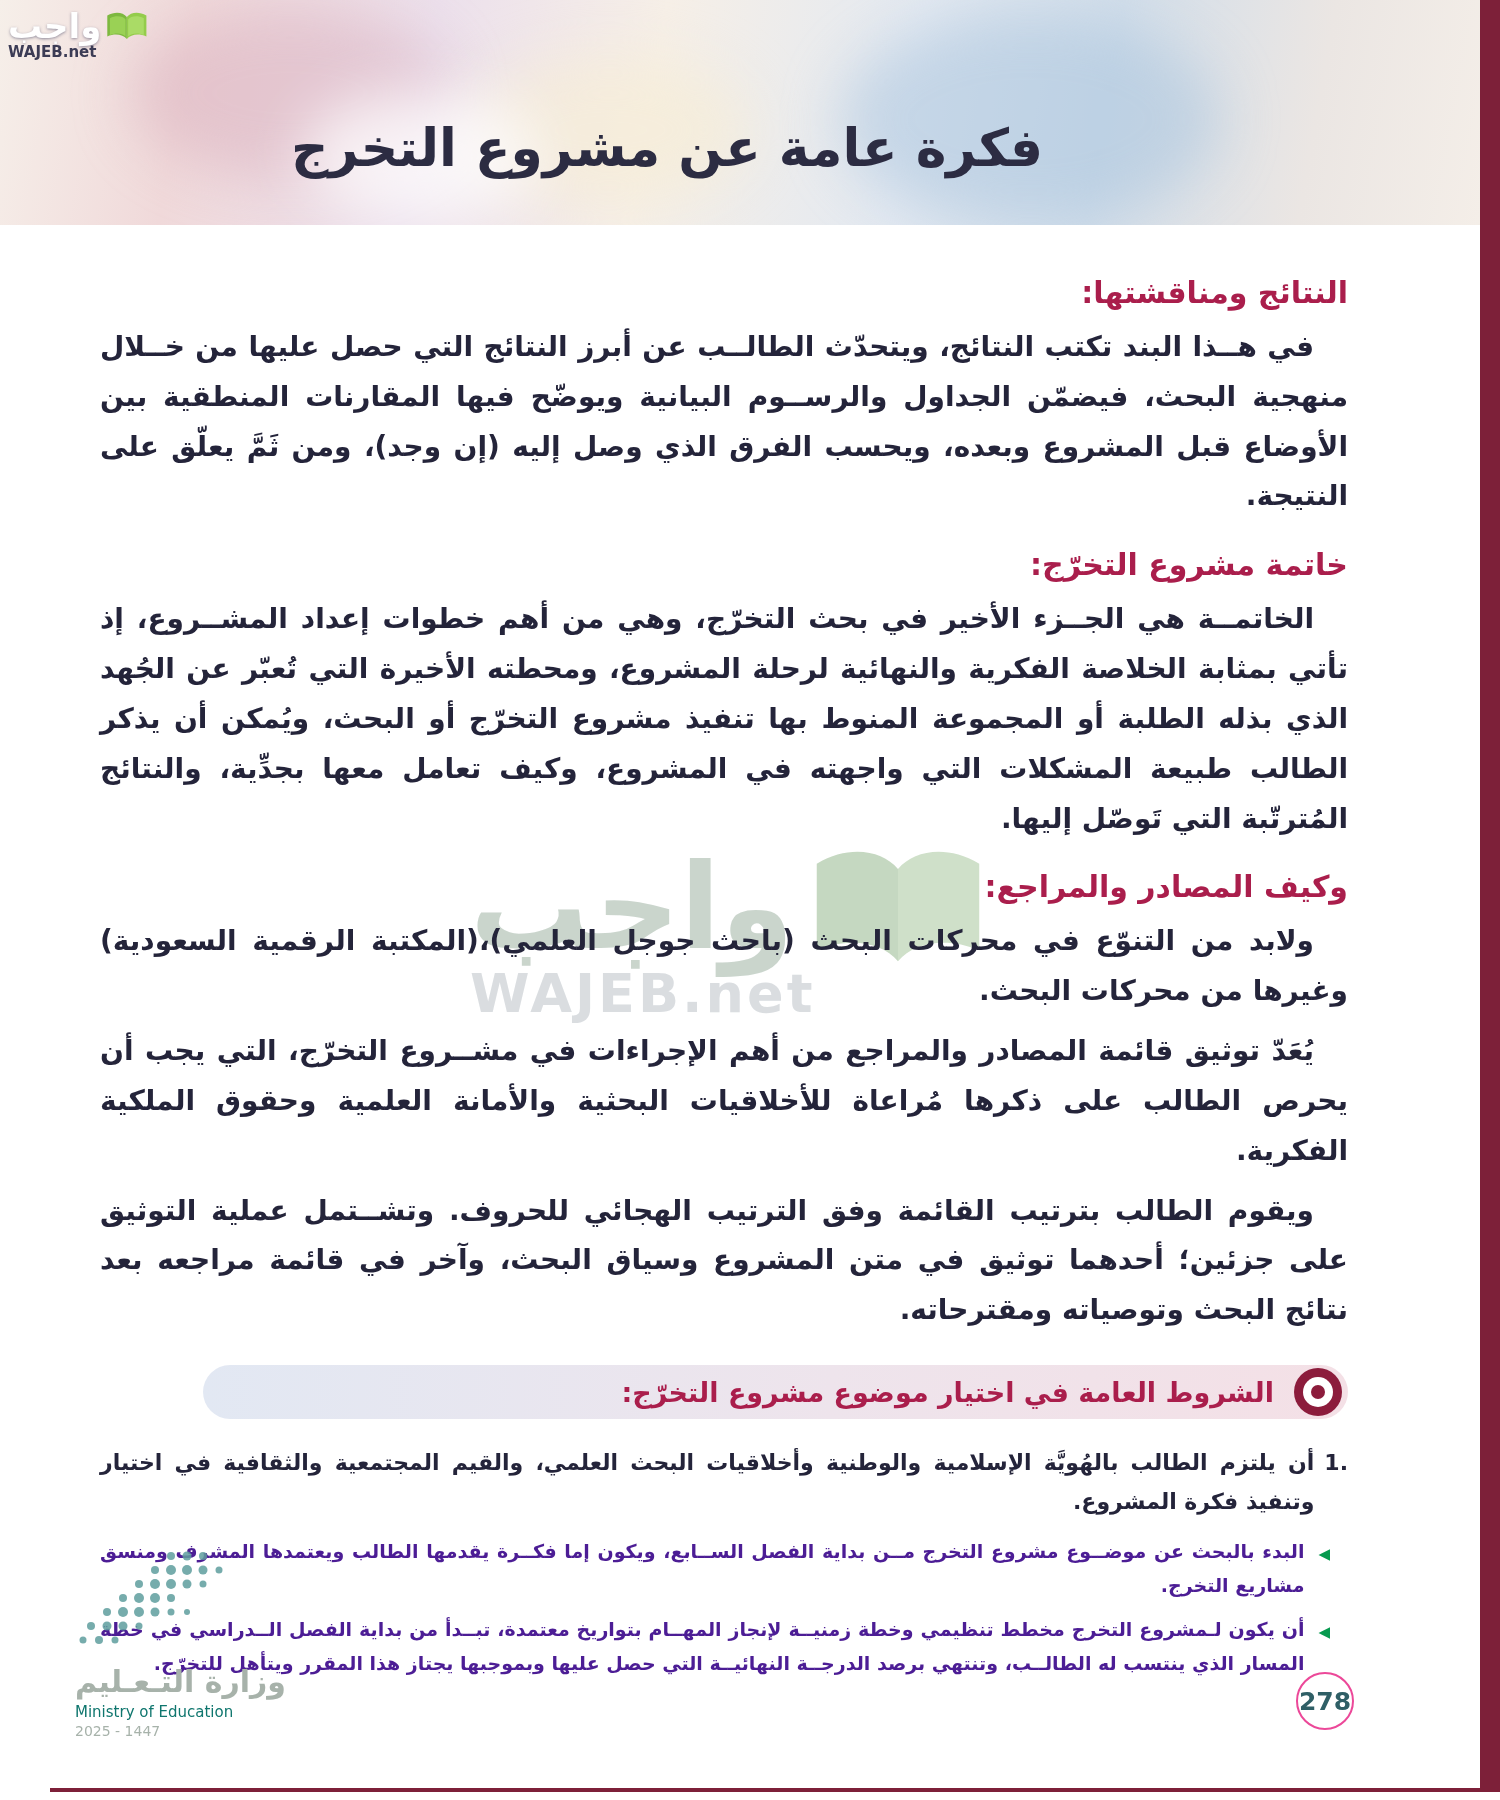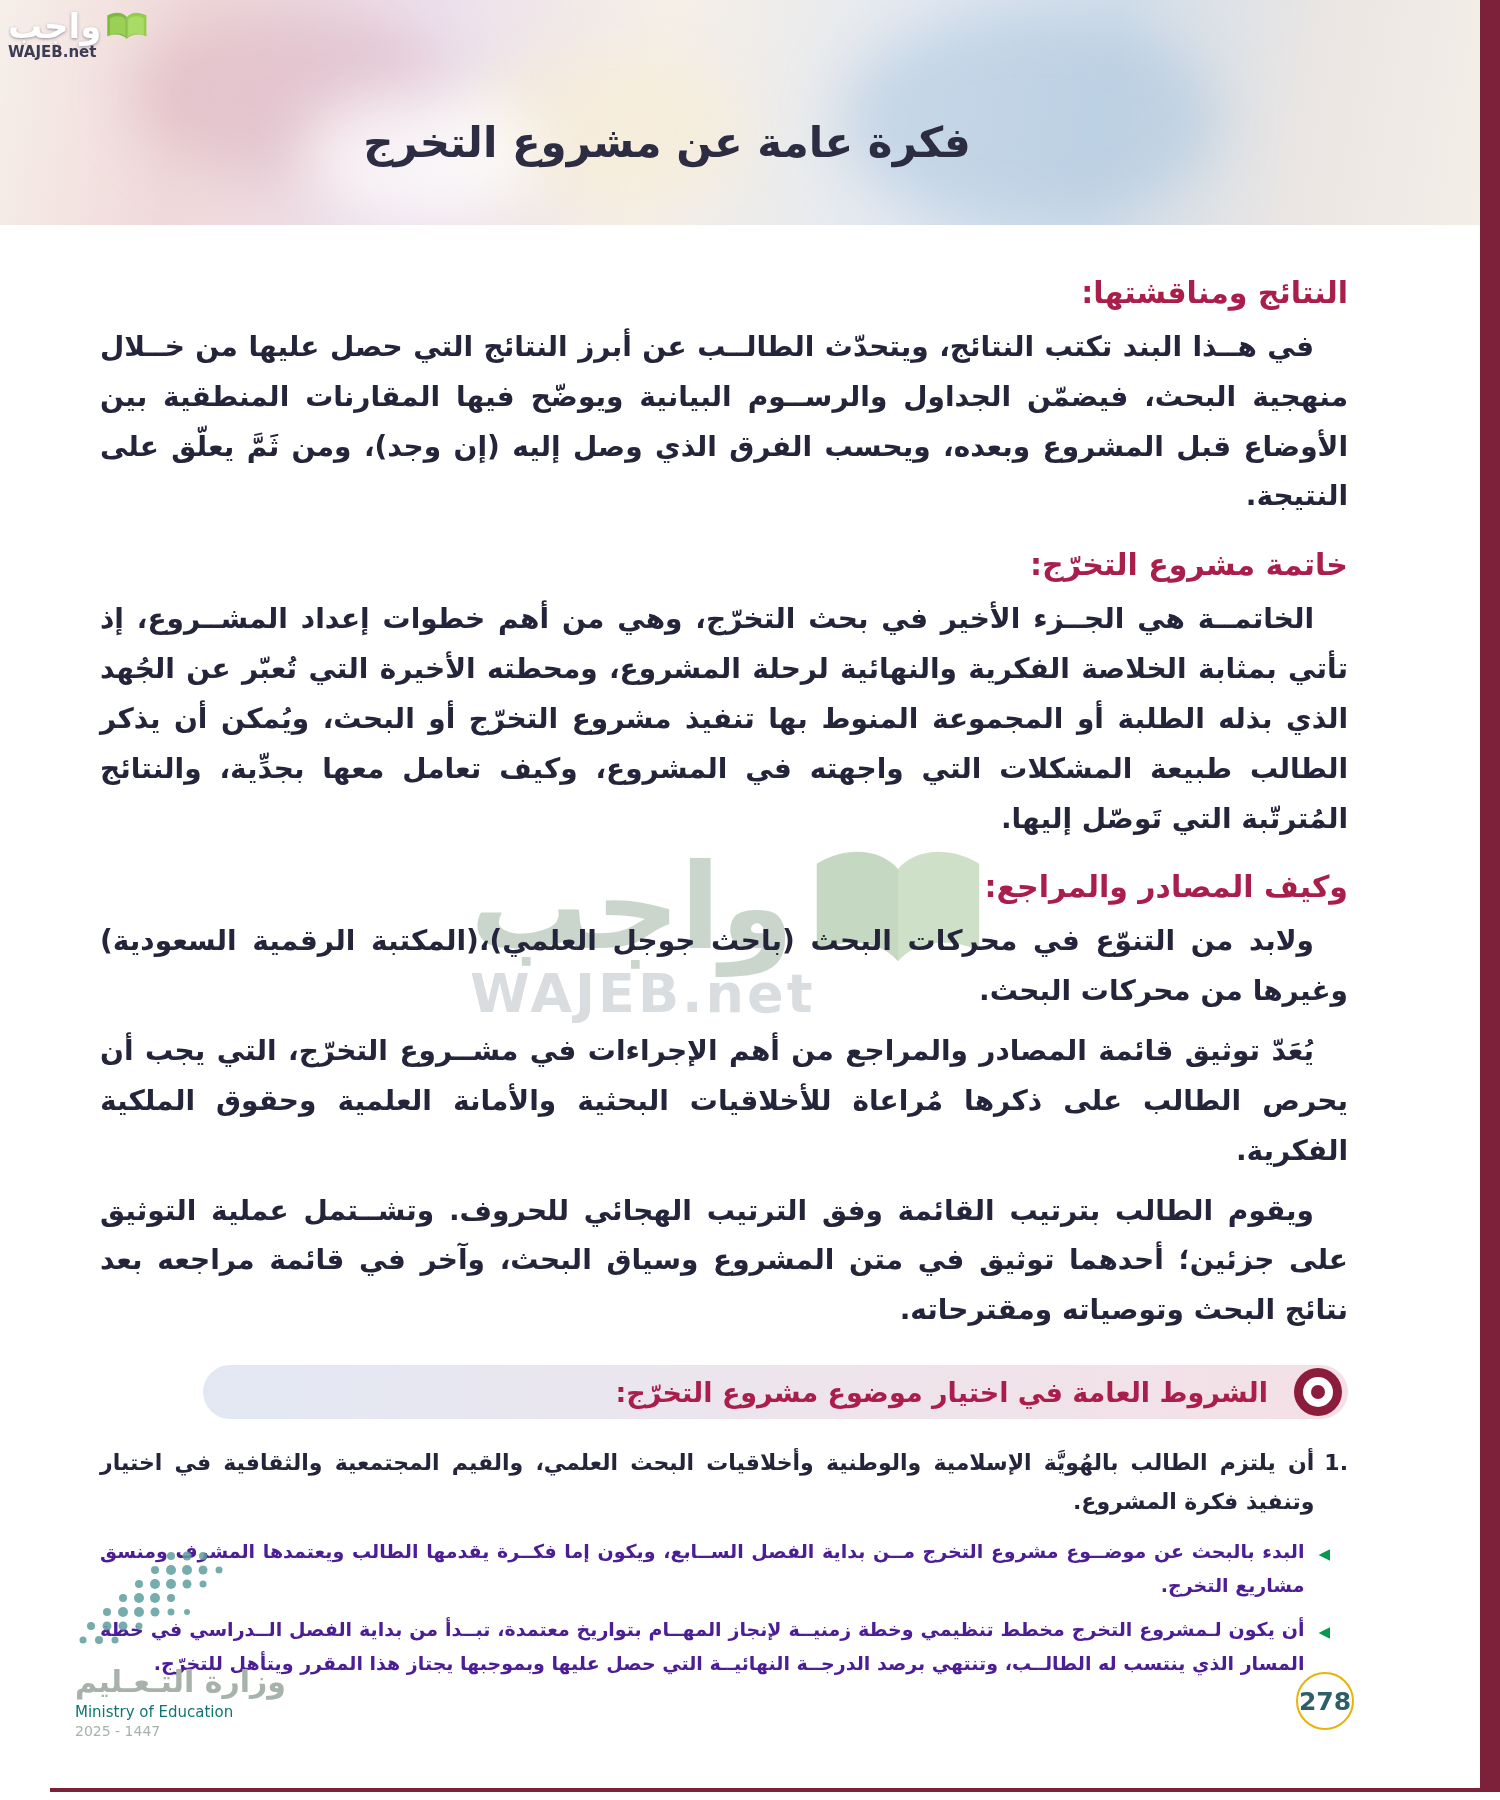--- a/index.html
+++ b/index.html
@@ -11,63 +11,63 @@
   .bottom-rule{position:absolute;top:1788px;left:50px;right:20px;height:4px;background:#7d2039;z-index:8}
 
   
   .hero{position:absolute;top:0;left:0;width:1480px;height:225px;z-index:1;
     background:linear-gradient(100deg,#f6efe9 0%,#f0d9da 13%,#ece0ec 29%,#f6efe7 44%,#e3e9f1 61%,#d2deea 74%,#ebe6e3 88%,#f4eee8 100%);overflow:hidden}
   .blob{position:absolute;border-radius:50%;filter:blur(28px)}
   .b1{width:320px;height:170px;background:rgba(216,170,186,.45);top:8px;left:130px}
   .b2{width:380px;height:210px;background:rgba(168,196,222,.5);top:14px;left:840px}
   .b3{width:280px;height:150px;background:rgba(246,236,214,.65);top:55px;left:470px}
   .b4{width:240px;height:130px;background:rgba(255,255,255,.7);top:90px;left:300px}
-  .hero h1{position:absolute;top:118px;left:8px;right:154px;text-align:center;font-size:42px;font-weight:bold;color:#2c2c42;z-index:2}
+  .hero h1{position:absolute;top:118px;left:8px;right:154px;text-align:center;font-size:52px;font-weight:bold;color:#2c2c42;z-index:2}
 
   
   .wajeb{position:absolute;top:6px;left:8px;width:140px;z-index:6;direction:ltr}
   .wajeb-top{display:flex;align-items:center;justify-content:flex-start;gap:5px}
   .wajeb-ar{font-size:34px;font-weight:bold;color:#ffffff;text-shadow:0 1px 3px rgba(70,70,100,.55)}
   .wajeb-net{font-size:15px;font-weight:bold;color:#3c3c55;margin-top:-3px;text-align:left}
 
   
   .watermark{position:absolute;top:838px;left:470px;width:580px;z-index:2;opacity:.55;direction:ltr;pointer-events:none}
   .wm-row{display:flex;align-items:center;gap:14px}
   .wm-ar{font-size:118px;font-weight:bold;color:#9fb3a4}
   .wm-net{font-size:54px;font-weight:bold;color:#bcc2c8;letter-spacing:3px;margin-top:-14px}
 
   
   .content{position:absolute;top:225px;left:0;right:0;padding:50px 152px 0 100px;z-index:3}
   .content h2{color:#aa1e4c;font-size:30px;font-weight:bold;margin:26px 0 12px}
   .content section:first-of-type h2{margin-top:0}
   .content p{font-size:28px;font-weight:bold;color:#24243a;line-height:1.78;text-align:justify;text-indent:34px;margin-bottom:10px}
 
   
-  .cond-banner{display:flex;align-items:center;gap:26px;width:1145px;height:54px;border-radius:27px;
+  .cond-banner{display:flex;align-items:center;gap:20px;width:1145px;height:54px;border-radius:27px;
     background:linear-gradient(to left,#f4e0e6 0%,#eee4ec 45%,#e2e8f3 100%);
     margin:30px 0 24px;padding-right:6px}
   .target-icon{width:48px;height:48px;border-radius:50%;background:#8c1c3c;position:relative;flex:0 0 auto}
   .target-icon::before{content:"";position:absolute;inset:9px;border-radius:50%;background:#ffffff}
   .target-icon::after{content:"";position:absolute;inset:17px;border-radius:50%;background:#8c1c3c}
   .cond-title{font-size:27px;font-weight:bold;color:#aa1e4c}
 
   .numbered{display:flex;gap:10px;font-size:22px;font-weight:bold;color:#24243a;line-height:1.78;margin-bottom:14px}
   .numbered .num{flex:0 0 auto;direction:ltr}
   .numbered .txt{flex:1;text-align:justify}
 
   .bullet{display:flex;gap:14px;align-items:flex-start;margin:0 18px 10px 0}
   .bullet .arrow{flex:0 0 auto;color:#079a4f;font-size:15px;line-height:39px}
   .bullet .txt{flex:1;font-size:19px;font-weight:bold;color:#4c1d95;line-height:1.78;text-align:justify}
 
   
   .moe{position:absolute;left:75px;top:1548px;width:230px;direction:ltr;z-index:4}
   .moe-ar{font-size:30px;font-weight:bold;color:#a7b2aa;letter-spacing:1px;margin-top:8px}
   .moe-en{font-size:15px;color:#0f766e;margin-top:4px}
   .moe-years{font-size:14px;color:#a7b2aa;margin-top:2px}
-  .page-num{position:absolute;right:146px;top:1672px;width:58px;height:58px;border:2px solid #eab308;border-radius:50%;
+  .page-num{position:absolute;right:146px;top:1672px;width:58px;height:58px;border:2px solid #ec4899;border-radius:50%;
     display:flex;align-items:center;justify-content:center;font-size:25px;font-weight:bold;color:#2f5f66;z-index:4;direction:ltr}
 </style>
 </head>
 <body>
 
 <div class="page">
 
   <aside class="edge-bar"></aside>
   <div class="bottom-rule"></div>
 

